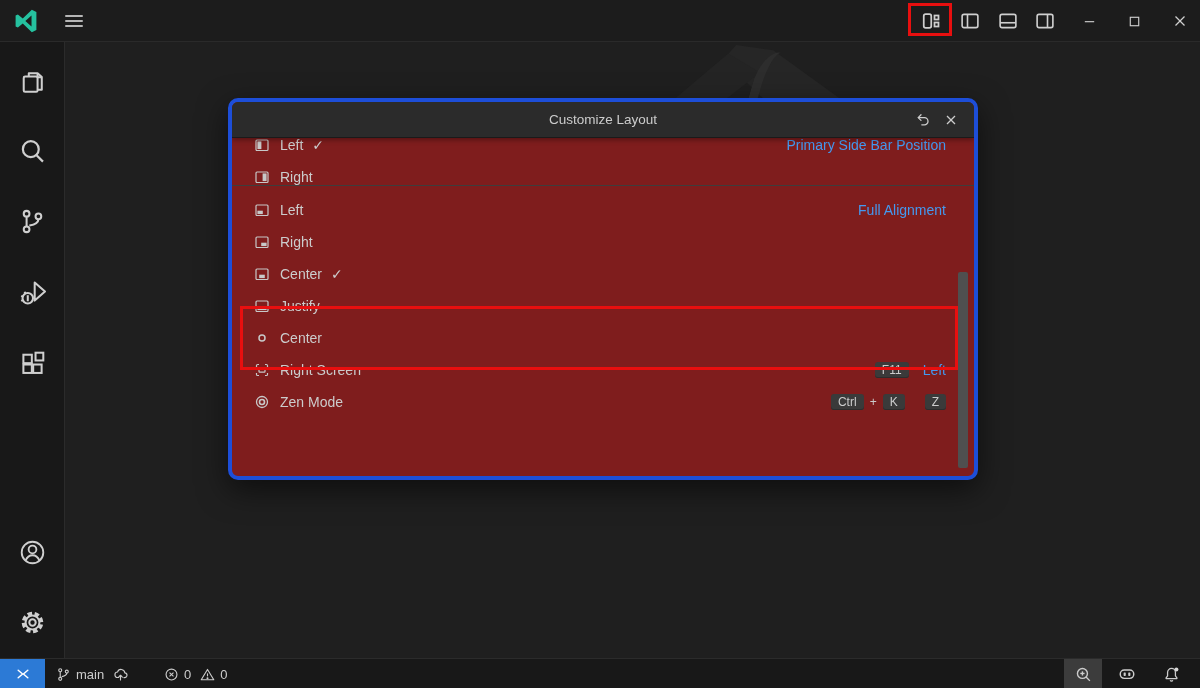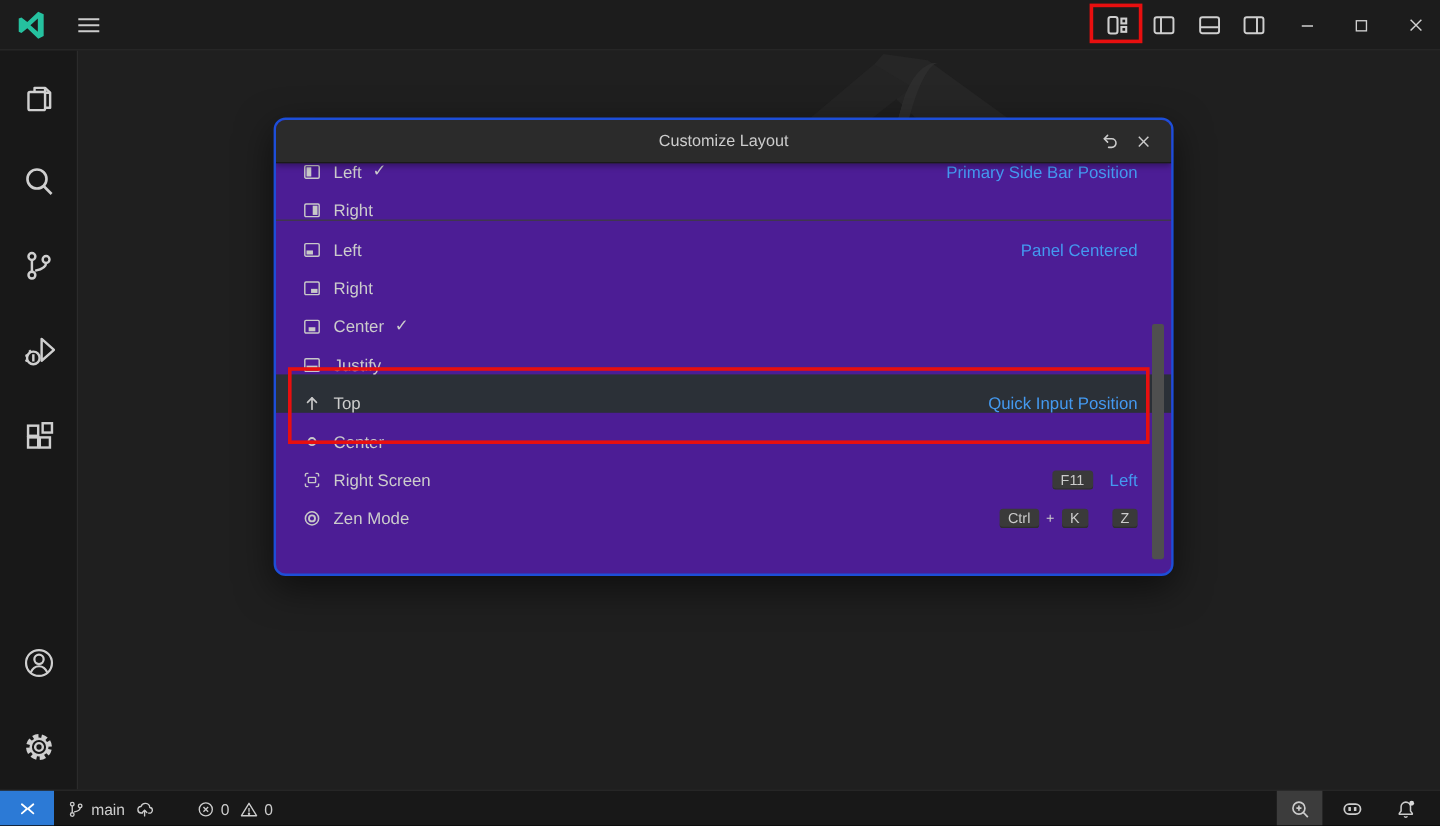--- a/index.html
+++ b/index.html
@@ -20,21 +20,21 @@
   .ab-icon { position:absolute; left:0; width:64px; height:48px; display:flex; align-items:center; justify-content:center; color:#cfcfcf; cursor:pointer; }
   .ab-icon svg { width:27px; height:27px; }
 
   
   .watermark { position:absolute; left:628px; top:45px; width:264px; height:106px; z-index:1; }
   .wm1 { position:absolute; left:0; top:0; width:100%; height:100%; background:#262626; clip-path:polygon(41% 0, 55% 5%, 100% 86%, 100% 100%, 72% 100%, 36% 14%); }
   .wm2 { position:absolute; left:0; top:0; width:100%; height:100%; background:#242424; clip-path:polygon(38% 8%, 50% 26%, 12% 100%, 0 100%, 0 88%); }
   .wm3 { position:absolute; left:46%; top:6%; width:15%; height:90%; border-left:9px solid #2d2d2d; border-radius:50% / 42%; transform:rotate(16deg); }
 
   
-  .dialog { position:absolute; left:228px; top:98px; width:750px; height:382px; background:#4c1d95; border:2px solid #1d4ed8; border-radius:10px; box-shadow:0 10px 30px rgba(0,0,0,.55); z-index:5; overflow:hidden; }
+  .dialog { position:absolute; left:228px; top:98px; width:750px; height:382px; background:#7f1d1d; border:4px solid #1d4ed8; border-radius:10px; box-shadow:0 10px 30px rgba(0,0,0,.55); z-index:5; overflow:hidden; }
   .dlg-header { position:relative; height:36px; background:#2b2b2b; border-bottom:1px solid #1a1a1a; box-shadow:0 2px 5px rgba(0,0,0,.35); z-index:2; }
   .dlg-title { position:absolute; left:0; right:0; top:0; height:36px; line-height:36px; text-align:center; color:#cccccc; font-size:13.5px; }
   .dlg-hbtn { position:absolute; top:7px; width:22px; height:22px; display:flex; align-items:center; justify-content:center; color:#cccccc; border-radius:4px; cursor:pointer; }
   .dlg-hbtn svg { width:16px; height:16px; }
   .dlg-list { position:relative; z-index:1; }
   .clip-row { height:15px; overflow:hidden; position:relative; }
   .clip-row .row { position:relative; top:-17px; }
   .row { height:32px; display:flex; align-items:flex-end; padding:0 28px 0 22px; color:#cccccc; font-size:14px; cursor:pointer; }
   .row .ricon { width:16px; height:16px; margin-right:10px; flex:0 0 auto; display:flex; align-items:center; justify-content:center; color:#c8c8c8; }
   .row .ricon svg { width:16px; height:16px; }
@@ -241,21 +241,21 @@
       <div class="divider"></div>
 
       <div class="row">
         <span class="ricon">
           <svg viewBox="0 0 16 16">
               <rect x="2" y="3" width="12" height="10.5" rx="1" fill="none" stroke="currentColor" stroke-width="1.2"></rect>
               <rect x="3.4" y="8.7" width="5.4" height="3.4" fill="currentColor"></rect>
             </svg>
         </span>
         <span>Left</span>
-        <span class="right-label">Panel Centered</span>
+        <span class="right-label">Full Alignment</span>
       </div>
 
       <div class="row">
         <span class="ricon">
           <svg viewBox="0 0 16 16">
               <rect x="2" y="3" width="12" height="10.5" rx="1" fill="none" stroke="currentColor" stroke-width="1.2"></rect>
               <rect x="7.2" y="8.7" width="5.4" height="3.4" fill="currentColor"></rect>
             </svg>
         </span>
         <span>Right</span>
@@ -275,30 +275,20 @@
       <div class="row">
         <span class="ricon">
           <svg viewBox="0 0 16 16">
               <rect x="2" y="3" width="12" height="10.5" rx="1" fill="none" stroke="currentColor" stroke-width="1.2"></rect>
               <rect x="3.4" y="8.7" width="9.2" height="3.4" fill="currentColor"></rect>
             </svg>
         </span>
         <span>Justify</span>
       </div>
 
-      <div class="row hl">
-        <span class="ricon">
-          <svg viewBox="0 0 16 16" fill="none" stroke="currentColor" stroke-width="1.4" stroke-linecap="round" stroke-linejoin="round">
-              <line x1="8" y1="13" x2="8" y2="3.6"></line>
-              <path d="M4.3 7.3 L8 3.6 11.7 7.3"></path>
-            </svg>
-        </span>
-        <span>Top</span>
-        <span class="right-label">Quick Input Position</span>
-      </div>
 
       <div class="row">
         <span class="ricon">
           <svg viewBox="0 0 16 16" fill="none" stroke="currentColor" stroke-width="1.5">
               <circle cx="8" cy="8" r="3"></circle>
             </svg>
         </span>
         <span>Center</span>
       </div>
 

